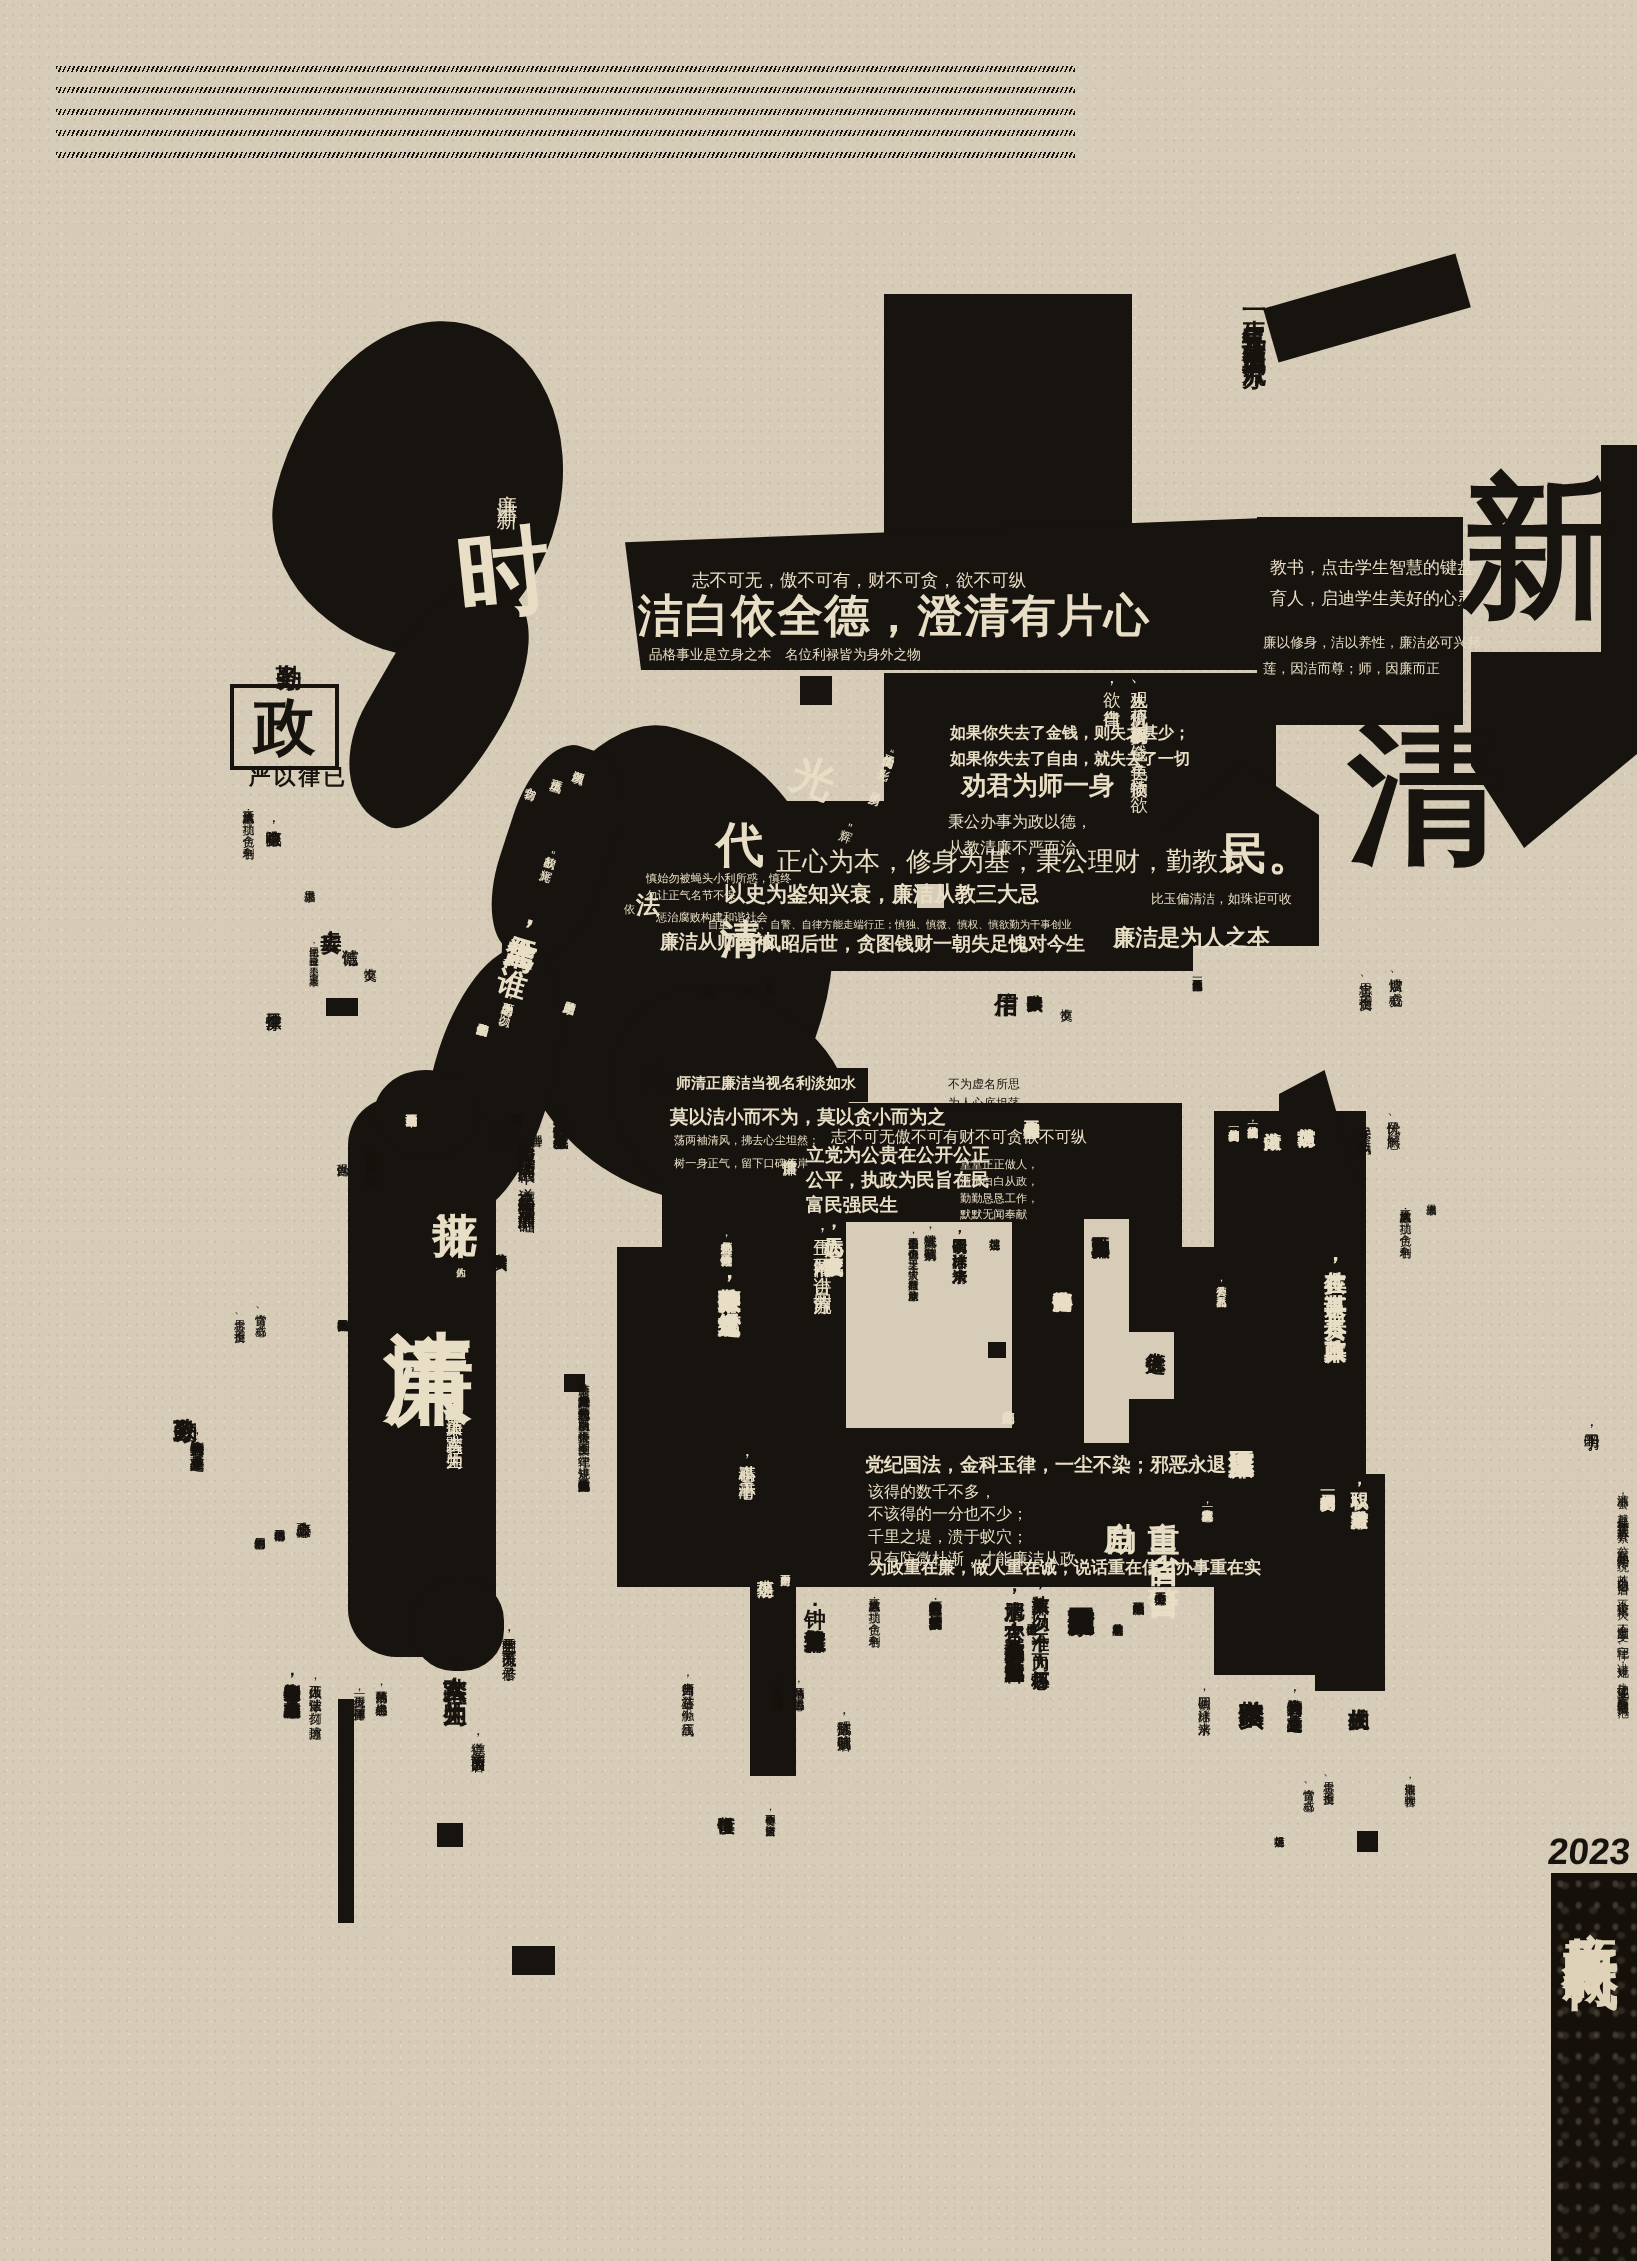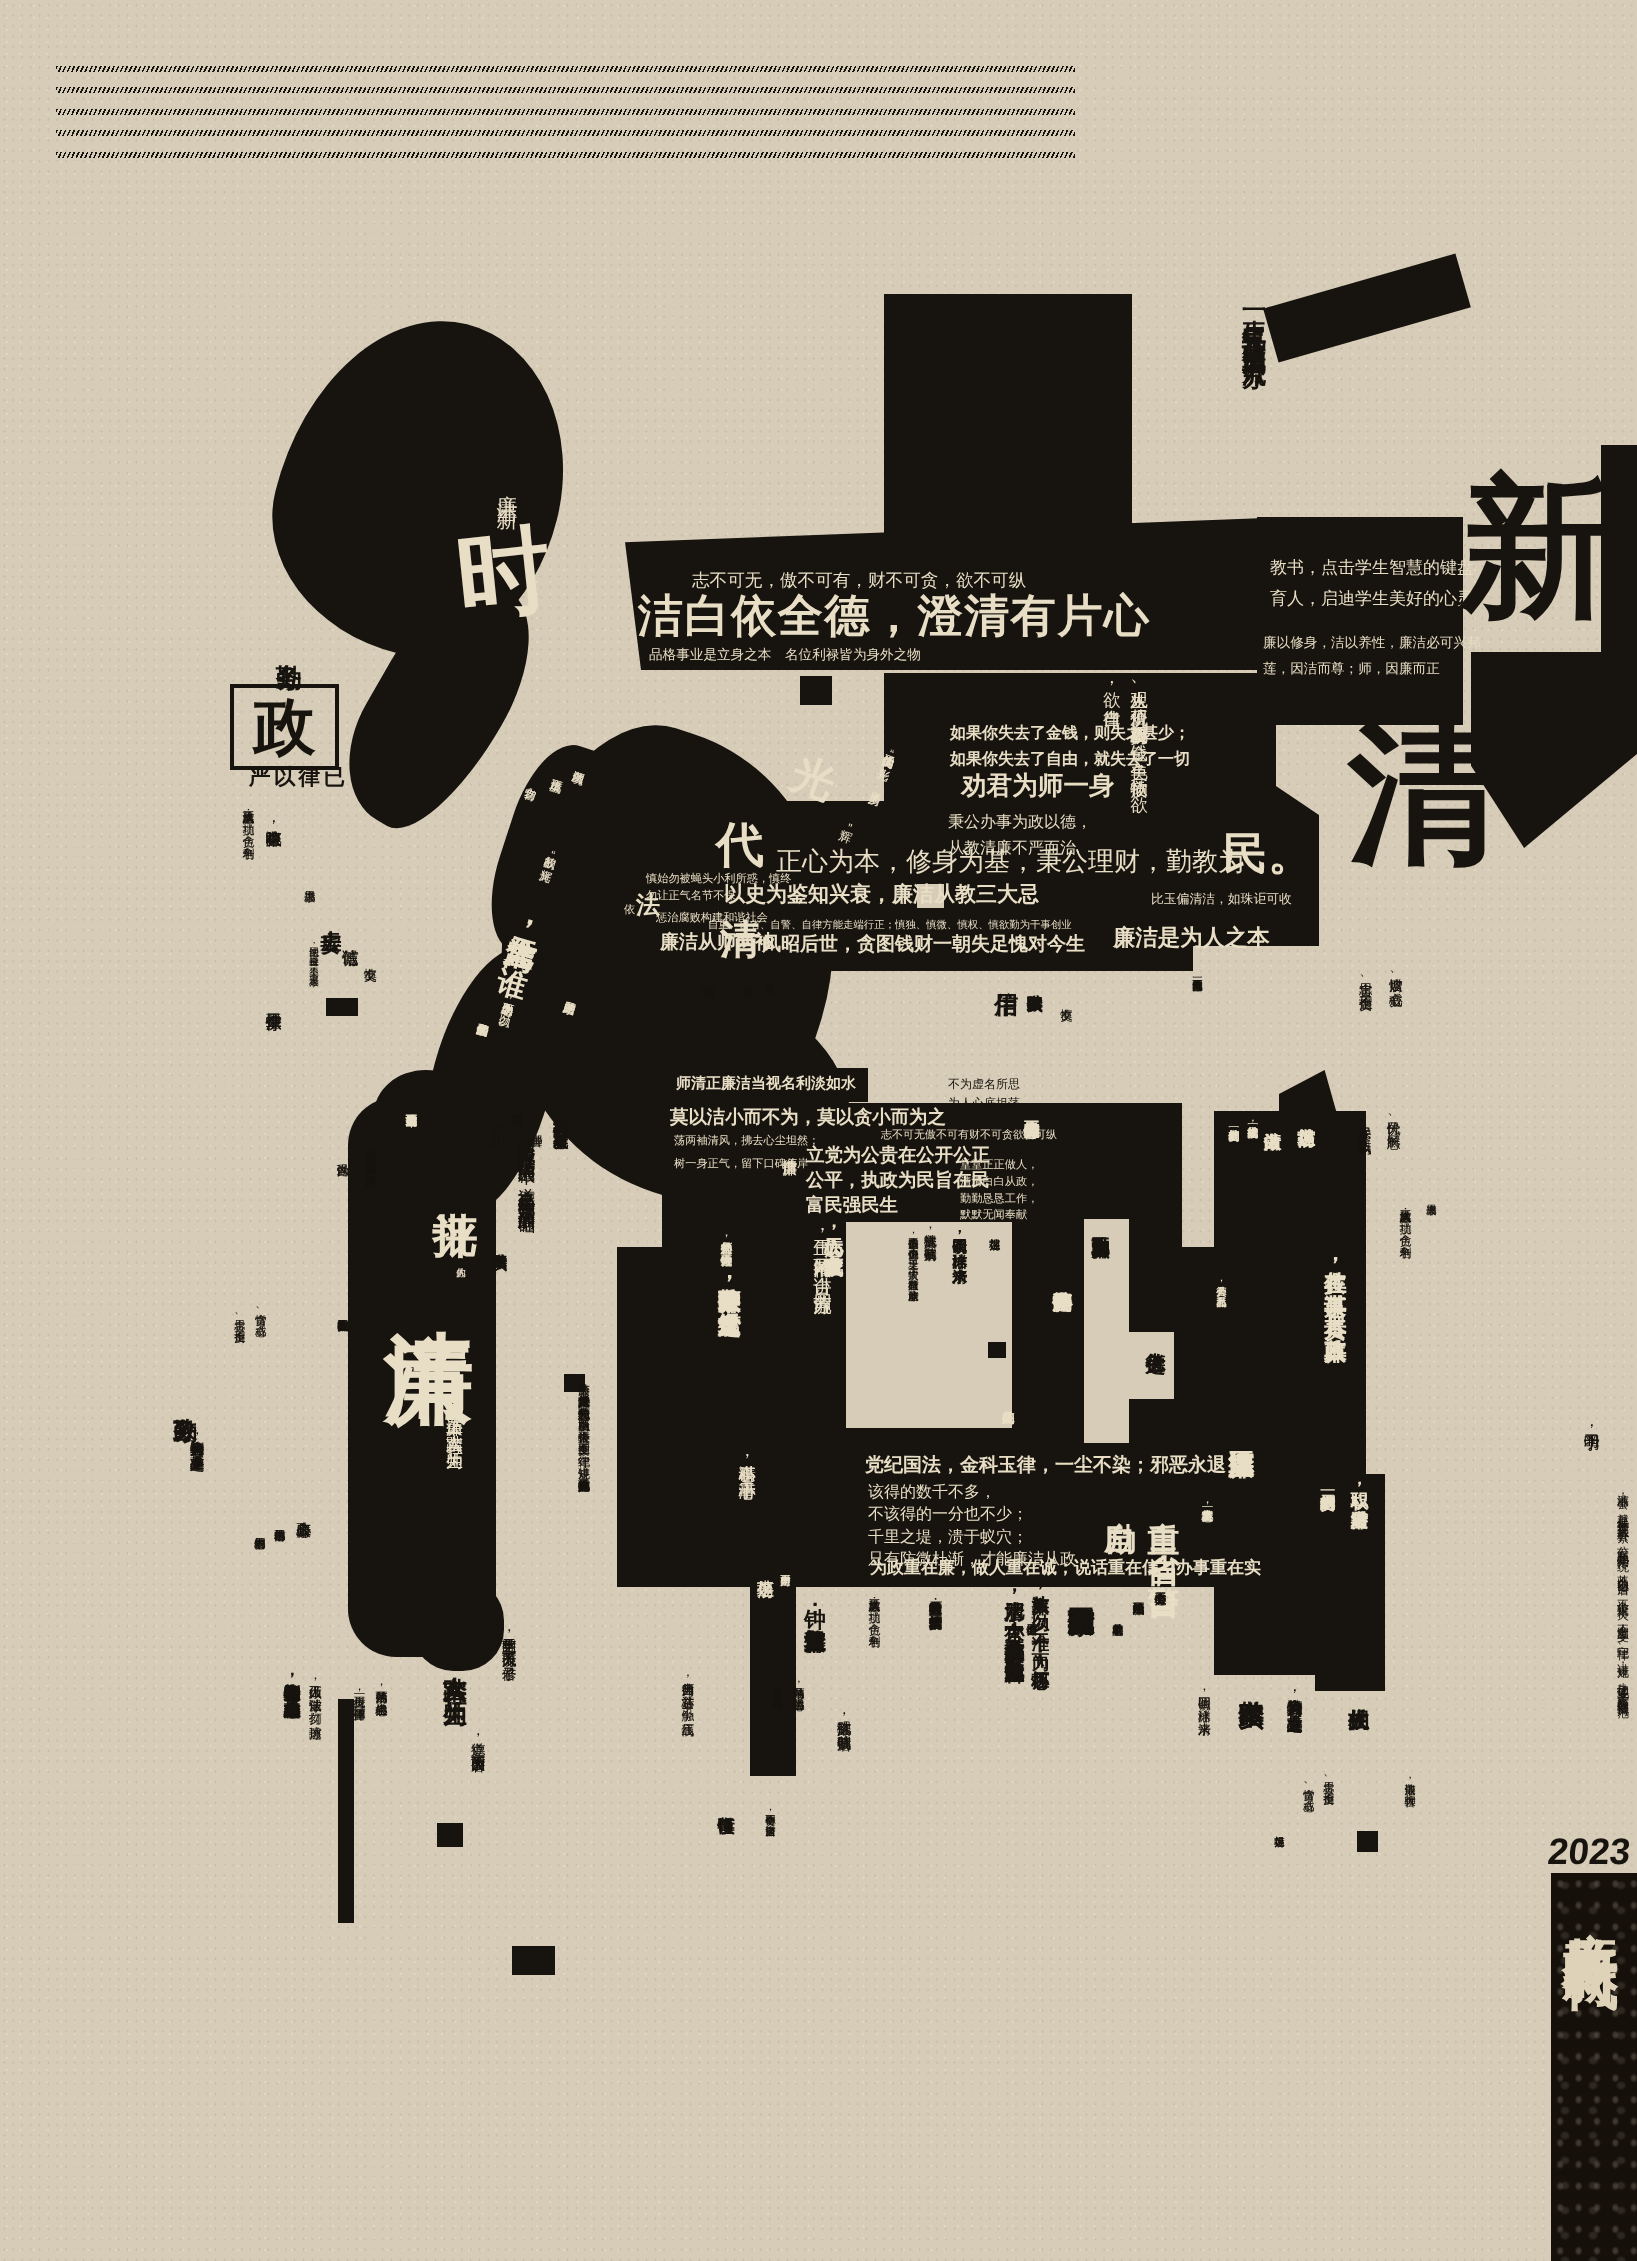--- a/index.html
+++ b/index.html
@@ -136,21 +136,21 @@
   <div class="t v" style="left:764px;top:975px;height:80px;font-size:10.4px;">修身敬业</div>
   <div class="t vw" style="left:1129px;top:972px;width:77px;height:88px;font-size:10.4px;line-height:1.7;">一生正气三尺讲台两袖清风四方流苏</div>
 
   <div class="t" style="left:643px;top:1063px;font-size:27px;font-weight:700;">为</div>
   <div class="t c" style="left:676px;top:1075px;font-size:15px;font-weight:700;">师清正廉洁当视名利淡如水</div>
   <div class="t pre" style="left:948px;top:1075px;font-size:12px;line-height:1.6;">不为虚名所思
 为人心底坦荡</div>
   <div class="t v c" style="left:1023px;top:1108px;height:156px;font-size:16px;font-weight:700;">心为公自会宠辱不惊</div>
 
   <div class="t c" style="left:670px;top:1107px;font-size:18.4px;font-weight:700;">莫以洁小而不为，莫以贪小而为之</div>
-  <div class="t c" style="left:881px;top:1129px;font-size:11px;text-align:center;">志不可无傲不可有财不可贪欲不可纵</div>
+  <div class="t c" style="left:831px;top:1129px;font-size:16px;text-align:center;">志不可无傲不可有财不可贪欲不可纵</div>
   <div class="t c" style="left:674px;top:1135px;font-size:11.2px;">荡两袖清风，拂去心尘坦然；</div>
   <div class="t c" style="left:674px;top:1158px;font-size:11.2px;">树一身正气，留下口碑伟岸</div>
   <div class="t v c" style="left:782px;top:1148px;height:92px;font-size:15px;">廉洁自律</div>
   <div class="t c pre" style="left:806px;top:1143px;font-size:18.4px;font-weight:700;line-height:1.35;">立党为公贵在公开公正
 公平，执政为民旨在民
 富民强民生</div>
   <div class="t c pre" style="left:960px;top:1156px;font-size:11.2px;line-height:1.5;">堂堂正正做人，
 清清白白从政，
 勤勤恳恳工作，
 默默无闻奉献</div>

